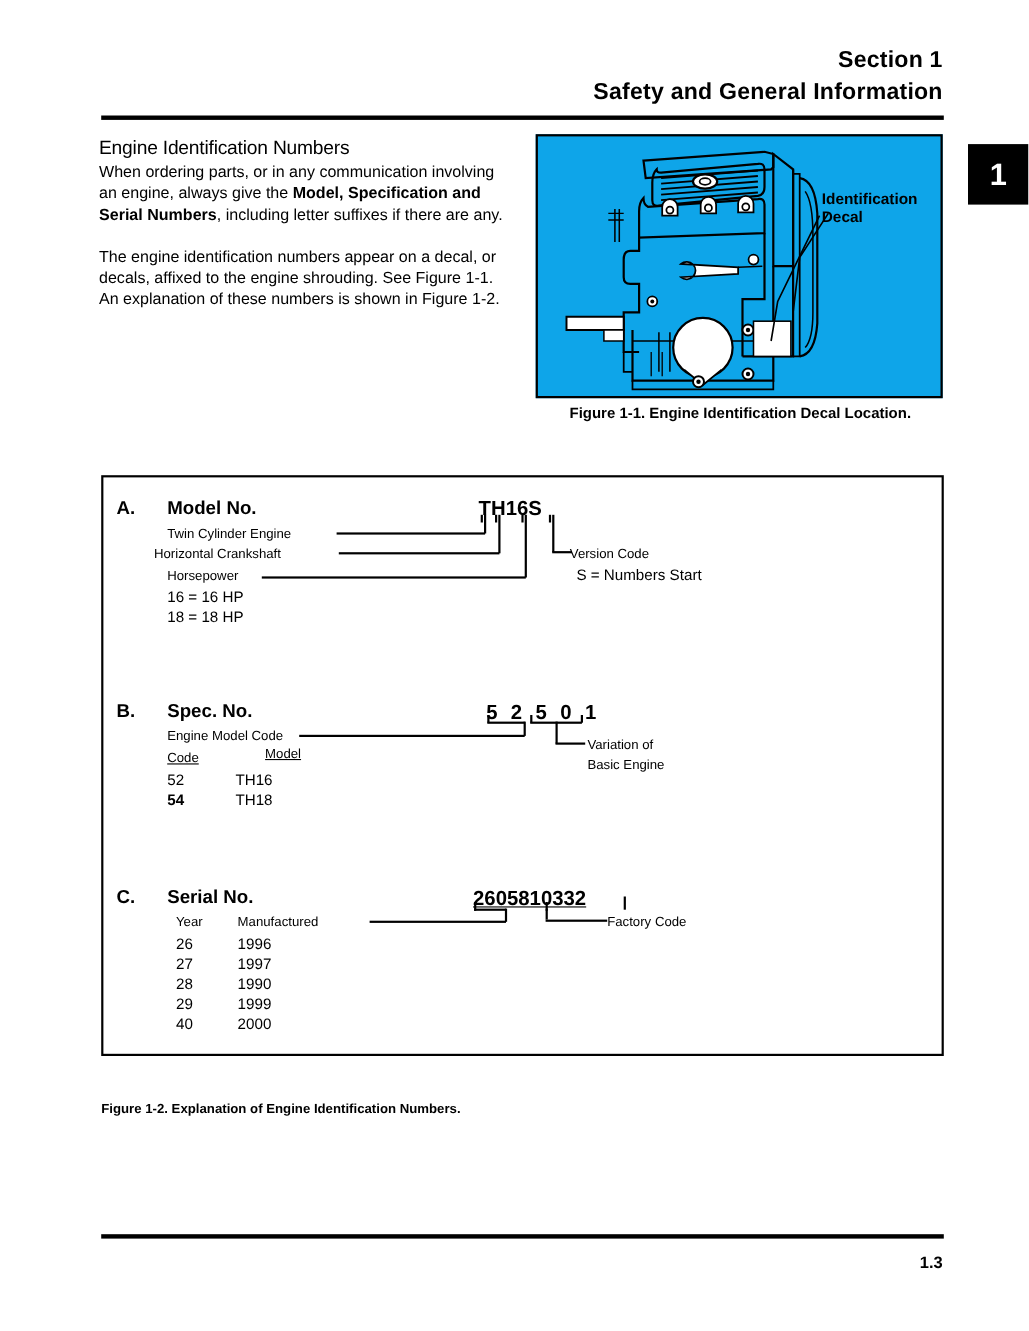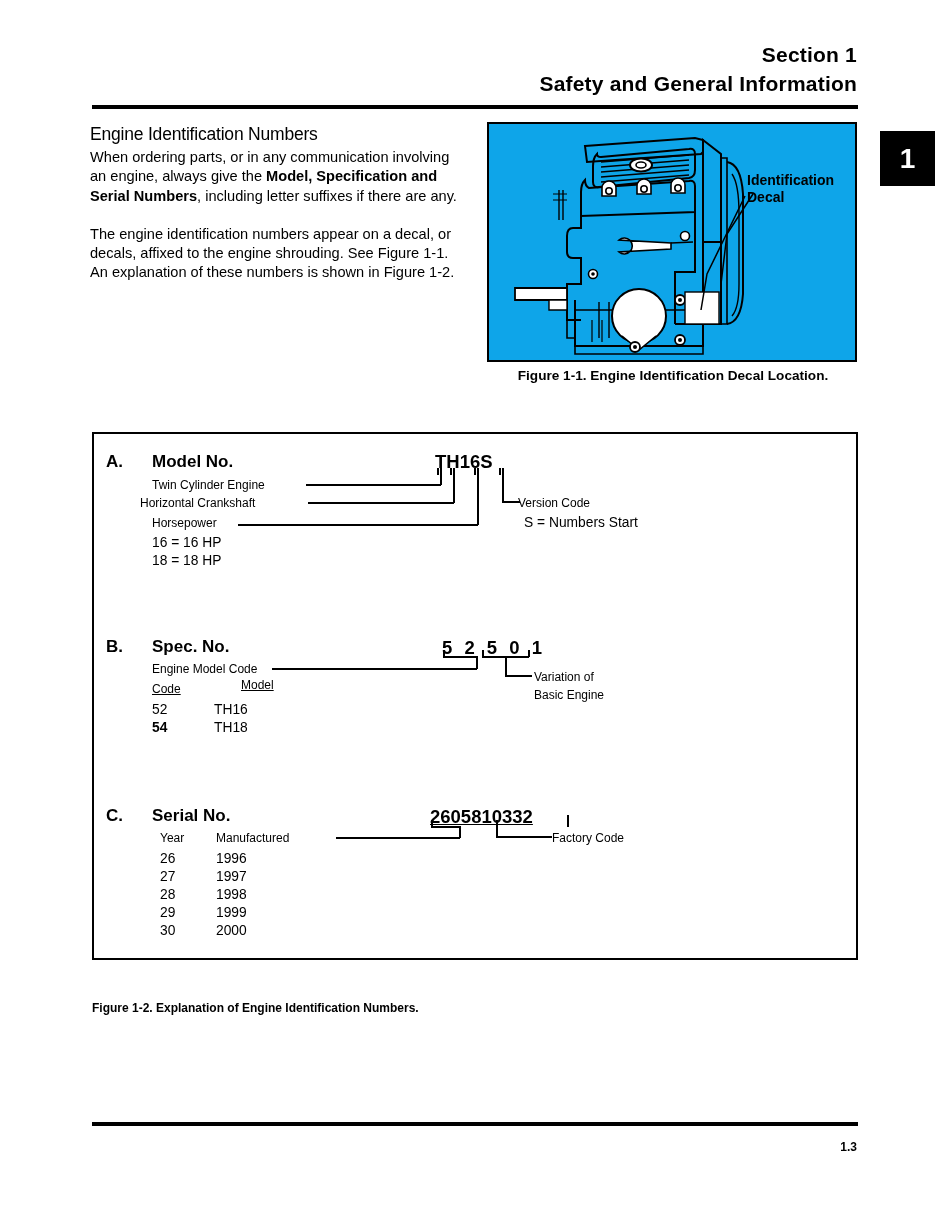--- a/index.html
+++ b/index.html
@@ -170,21 +170,21 @@
     left: 92px;
     top: 1122px;
     width: 766px;
     height: 3.5px;
     background: #000;
   }
   #page-number {
     position: absolute;
     right: 78px;
     top: 1140px;
-    font-size: 12px;
+    font-size: 15px;
     font-weight: bold;
   }
 </style>
 </head>
 <body>
 
 <div id="page-header">
   <div class="header-line">Section 1</div>
   <div class="header-line">Safety and General Information</div>
 </div>
@@ -357,24 +357,24 @@
     <div class="code-string underline-txt" style="left:336px; top:372px;">2605810332</div>
 
     <div class="row-bold" style="left:66px; top:397px;">Year</div>
     <div class="row-bold" style="left:122px; top:397px;">Manufactured</div>
 
     <div class="row-plain" style="left:66px; top:417px;">26</div>
     <div class="row-plain" style="left:122px; top:417px;">1996</div>
     <div class="row-plain" style="left:66px; top:435px;">27</div>
     <div class="row-plain" style="left:122px; top:435px;">1997</div>
     <div class="row-plain" style="left:66px; top:453px;">28</div>
-    <div class="row-plain" style="left:122px; top:453px;">1998</div>
+    <div class="row-plain" style="left:122px; top:453px;">1990</div>
     <div class="row-plain" style="left:66px; top:471px;">29</div>
     <div class="row-plain" style="left:122px; top:471px;">1999</div>
-    <div class="row-plain" style="left:66px; top:489px;">30</div>
+    <div class="row-plain" style="left:66px; top:489px;">40</div>
     <div class="row-plain" style="left:122px; top:489px;">2000</div>
 
     <div class="row-bold" style="left:458px; top:397px;">Factory Code</div>
 
     <div class="lead lead-h" style="left:242px; top:403px; width:124px;"></div>
     <div class="lead lead-v" style="left:365px; top:392px; height:12px;"></div>
     <div class="lead lead-v" style="left:337px; top:386px; height:8px;"></div>
     <div class="lead lead-h" style="left:337px; top:392px; width:29px;"></div>
 
     <div class="lead lead-v" style="left:402px; top:386px; height:8px;"></div>

